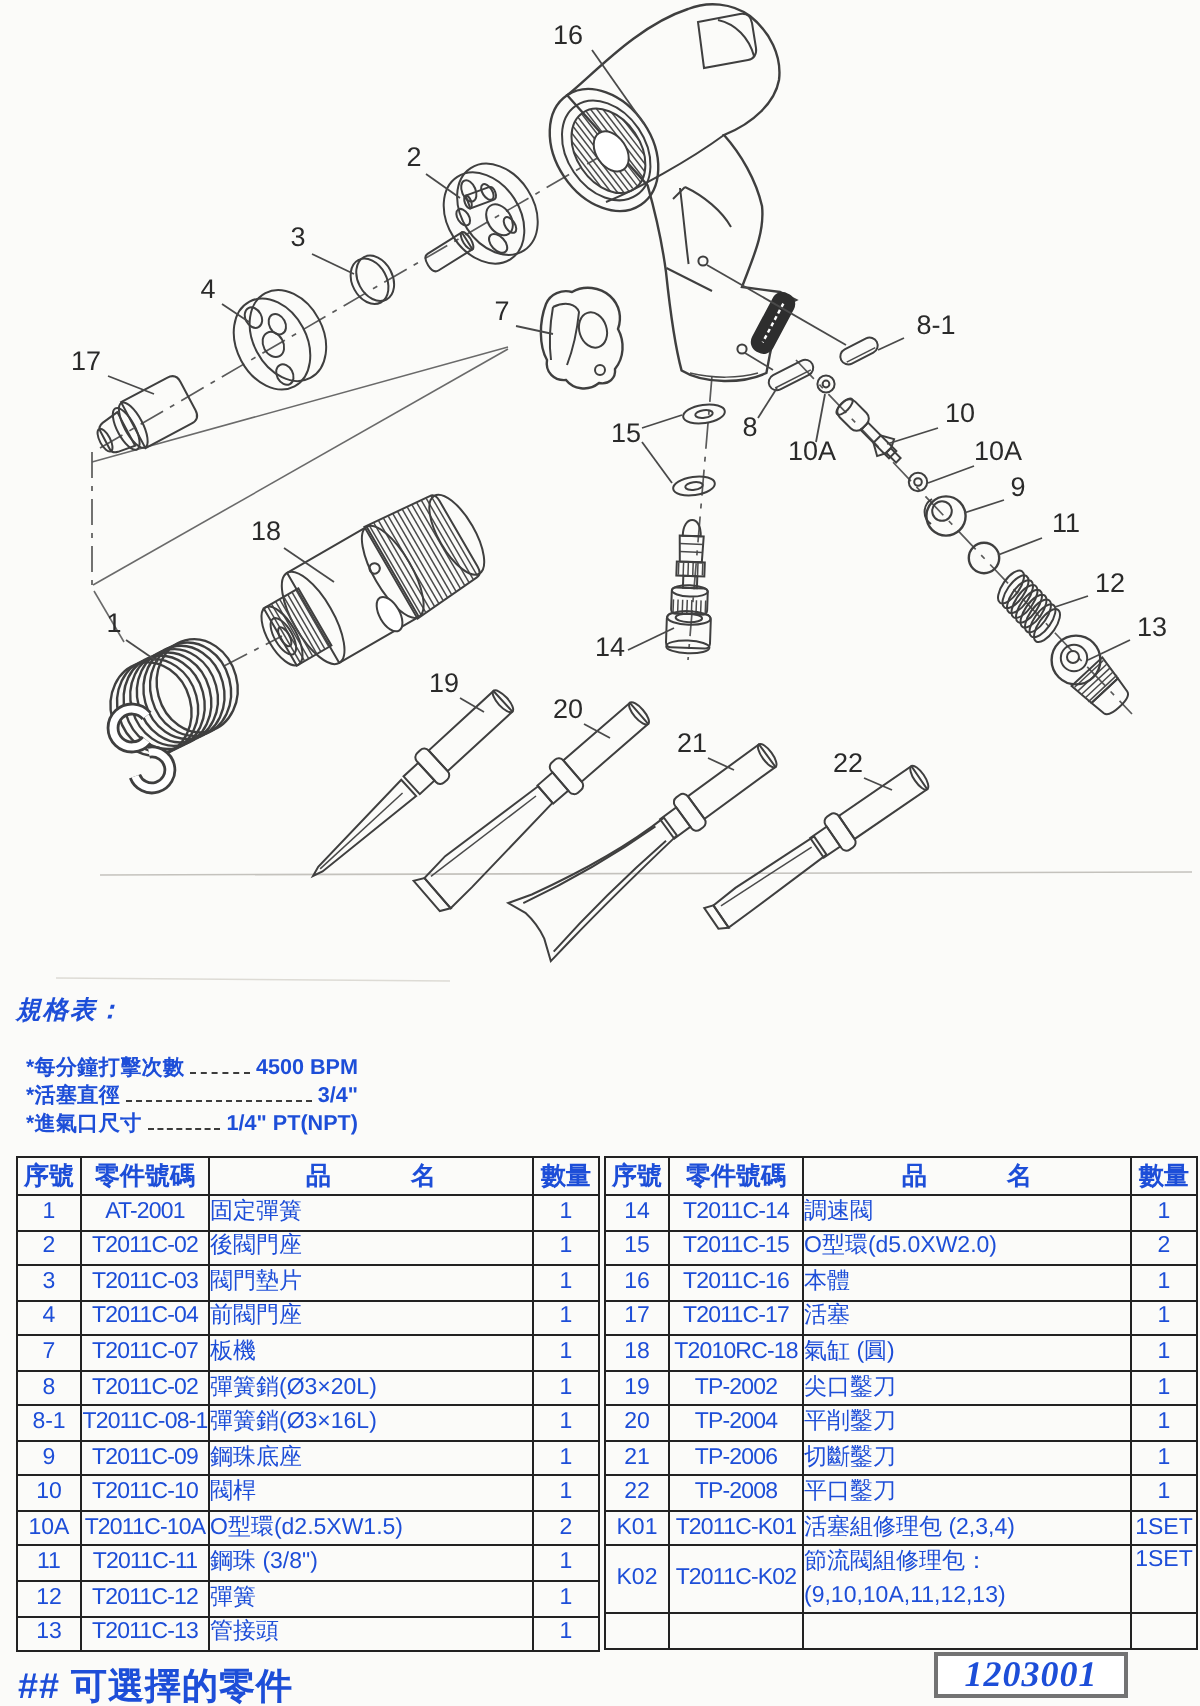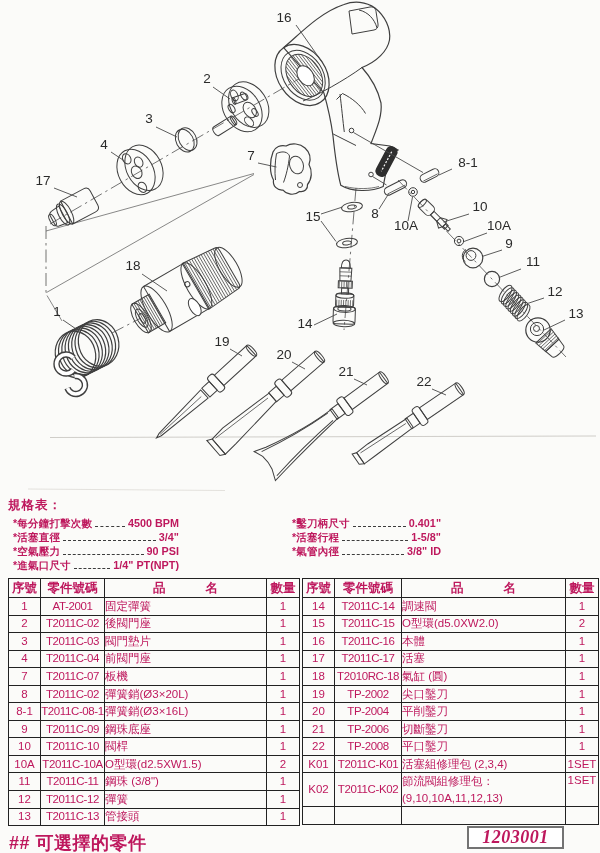--- a/index.html
+++ b/index.html
@@ -1,35 +1,35 @@
 <!DOCTYPE html>
 <html><head>
 <meta charset="utf-8">
 <style>
   html,body { margin:0; padding:0; background:#e8e8e6; }
   .page {
     position:relative; width:600px; height:853px; overflow:hidden;
-    background:#fbfbf9; color:#be185d;
+    background:#fbfbf9; color:#1d4ed8;
     font-family:"Liberation Sans", sans-serif;
   }
   .diagram { position:absolute; left:0; top:0; }
   .diagram .ln   { stroke:#3f3f3f; stroke-width:1; fill:none; }
   .diagram .ln12 { stroke:#3f3f3f; stroke-width:1.2; fill:none; }
   .diagram .ln2  { stroke:#4a4a4a; stroke-width:0.75; fill:none; }
   .diagram .lnw  { stroke:#3f3f3f; stroke-width:1; fill:#fff; }
   .diagram .thin { stroke:#6a6a6a; stroke-width:0.8; fill:none; }
   .diagram .faint  { stroke:#c4c2bd; stroke-width:0.8; }
   .diagram .faint2 { stroke:#dddbd5; stroke-width:0.8; }
   .diagram .axis { stroke:#5a5a5a; stroke-width:0.85; stroke-dasharray:13 4 2.5 4; fill:none; }
   .diagram .ld   { stroke:#4a4a4a; stroke-width:0.9; }
   .diagram .co   { font:13.5px "Liberation Sans", sans-serif; fill:#2a2a2a; text-anchor:middle; }
 
   .specs { position:absolute; left:8px; top:497px; width:586px; font-weight:bold; }
-  .specs-title { font-size:12.5px; letter-spacing:1px; }
-  .spec-cols { display:flex; margin-top:3px; }
+  .specs-title { font-size:12.5px; letter-spacing:1px;font-style:italic; }
+  .spec-cols { display:flex; margin-top:13px; }
   .spec-col { display:flex; flex-direction:column; }
   .spec-left  { width:166px; margin-left:5px; }
   .spec-right { width:149px; margin-left:113px; }
   .spec-row { display:flex; align-items:baseline; height:13.9px; font-size:10.5px; white-space:nowrap; }
   .spec-label { letter-spacing:0.2px; }
   .spec-leader { flex:1; border-bottom:1.1px dashed #3c3c3c; margin:0 3px; height:7px; }
   .spec-value { font-size:10.8px; }
 
   table.parts { border-collapse:collapse; table-layout:fixed; background:#fbfbf9;border-radius:26px; }
   .table-left  { position:absolute; left:8px;  top:578px; width:291px; }
@@ -400,45 +400,23 @@
             <span class="spec-label">*每分鐘打擊次數</span>
             <span class="spec-leader"></span>
             <span class="spec-value">4500 BPM</span>
           </div>
           <div class="spec-row">
             <span class="spec-label">*活塞直徑</span>
             <span class="spec-leader"></span>
             <span class="spec-value">3/4"</span>
           </div>
           <div class="spec-row">
-            <span class="spec-label">*空氣壓力</span>
-            <span class="spec-leader"></span>
-            <span class="spec-value">90 PSI</span>
-          </div>
-          <div class="spec-row">
             <span class="spec-label">*進氣口尺寸</span>
             <span class="spec-leader"></span>
             <span class="spec-value">1/4" PT(NPT)</span>
-          </div>
-        </div>
-      <div class="spec-col spec-right">
-          <div class="spec-row">
-            <span class="spec-label">*鑿刀柄尺寸</span>
-            <span class="spec-leader"></span>
-            <span class="spec-value">0.401"</span>
-          </div>
-          <div class="spec-row">
-            <span class="spec-label">*活塞行程</span>
-            <span class="spec-leader"></span>
-            <span class="spec-value">1-5/8"</span>
-          </div>
-          <div class="spec-row">
-            <span class="spec-label">*氣管內徑</span>
-            <span class="spec-leader"></span>
-            <span class="spec-value">3/8" ID</span>
           </div>
         </div>
     </div>
   </div>
 
   <div class="table-left">
       <table class="parts">
         <colgroup>
           <col style="width:32px">
           <col style="width:64px">

